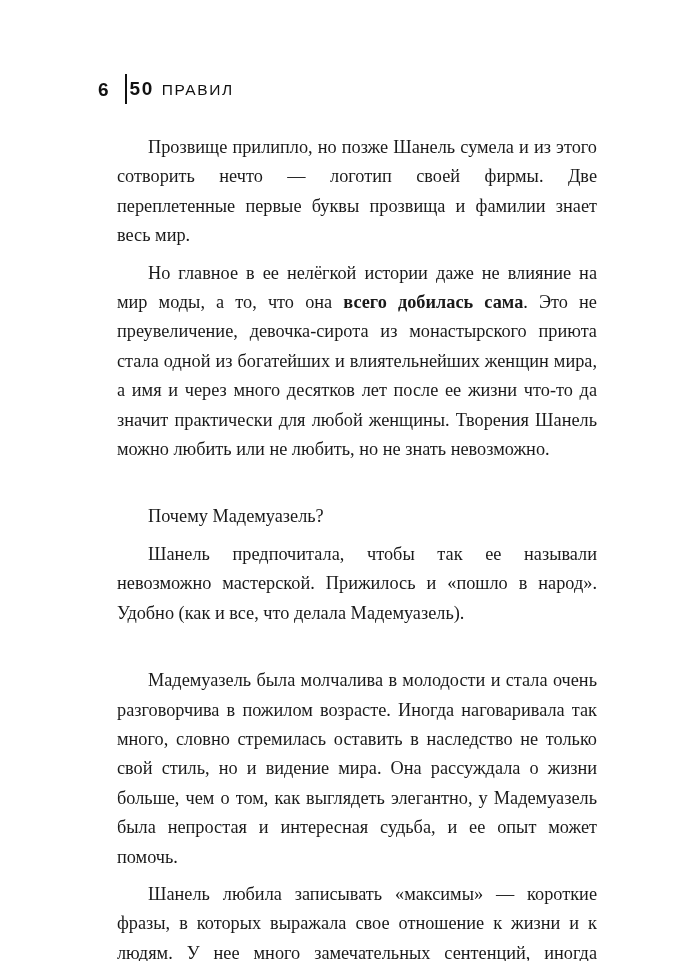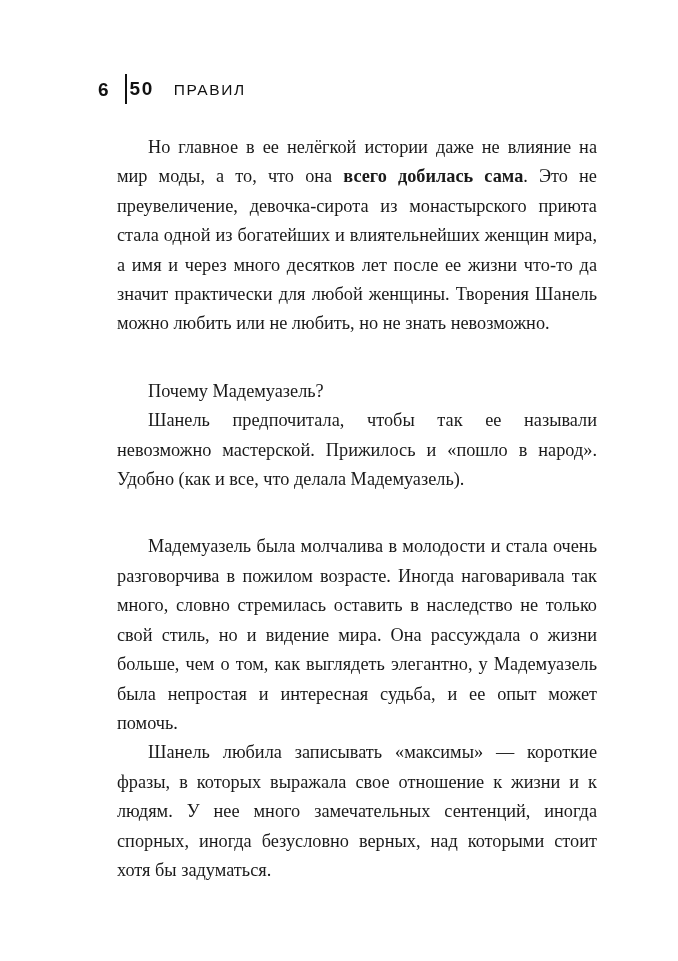--- a/index.html
+++ b/index.html
@@ -54,41 +54,41 @@
   }
   .runhead .num {
     font-weight: bold;
     font-size: 19px;
     letter-spacing: 1.5px;
   }
   .runhead .word {
     font-weight: normal;
     font-size: 15.5px;
     letter-spacing: 1.6px;
-    margin-left: 20px;
+    margin-left: 8px;
   }
   .body {
     position: absolute;
     left: 117px;
     top: 133px;
     width: 480px;
   }
   p {
     margin: 0;
     font-size: 18.3px;
     line-height: 29.4px;
     text-align: justify;
     text-indent: 31px;
     hyphens: manual;
   }
   p.gap-before {
     margin-top: 38px;
   }
   p.tight {
-    margin-top: 0;
+    margin-top: 8px;
   }
   b {
     font-weight: bold;
   }
 </style>
 </head>
 <body>
 
 <div class="page">
 
@@ -96,20 +96,21 @@
     <div class="folio">6</div>
     <div class="rule"></div>
     <div class="runhead">
       <span class="num">50</span>
       <span class="word">ПРАВИЛ</span>
     </div>
   </div>
 
   <div class="body">
 
+    <p>Прозвище прилипло, но позже Шанель сумела и из этого сотворить нечто — логотип своей фирмы. Две переплетенные первые буквы прозвища и фамилии знает весь мир.</p>
 
     <p class="tight"><span>Но главное в ее нелёгкой истории даже не влияние на мир моды, а то, что она </span><b>всего добилась сама</b><span>. Это не преувеличение, девочка-сирота из монастырского приюта стала одной из богатейших и влиятельнейших женщин мира, а имя и через много десятков лет после ее жизни что-то да значит практически для любой женщины. Творения Шанель можно любить или не любить, но не знать невозможно.</span></p>
 
     <p class="gap-before">Почему Мадемуазель?</p>
 
     <p class="tight">Шанель предпочитала, чтобы так ее называли невозможно мастерской. Прижилось и «пошло в народ». Удобно (как и все, что делала Мадемуазель).</p>
 
     <p class="gap-before">Мадемуазель была молчалива в молодости и стала очень разговорчива в пожилом возрасте. Иногда наговаривала так много, словно стремилась оставить в наследство не только свой стиль, но и видение мира. Она рассуждала о жизни больше, чем о том, как выглядеть элегантно, у Мадемуазель была непростая и интересная судьба, и ее опыт может помочь.</p>
 
     <p class="tight">Шанель любила записывать «максимы» — короткие фразы, в которых выражала свое отношение к жизни и к людям. У нее много замечательных сентенций, иногда спорных, иногда безусловно верных, над которыми стоит хотя бы задуматься.</p>

